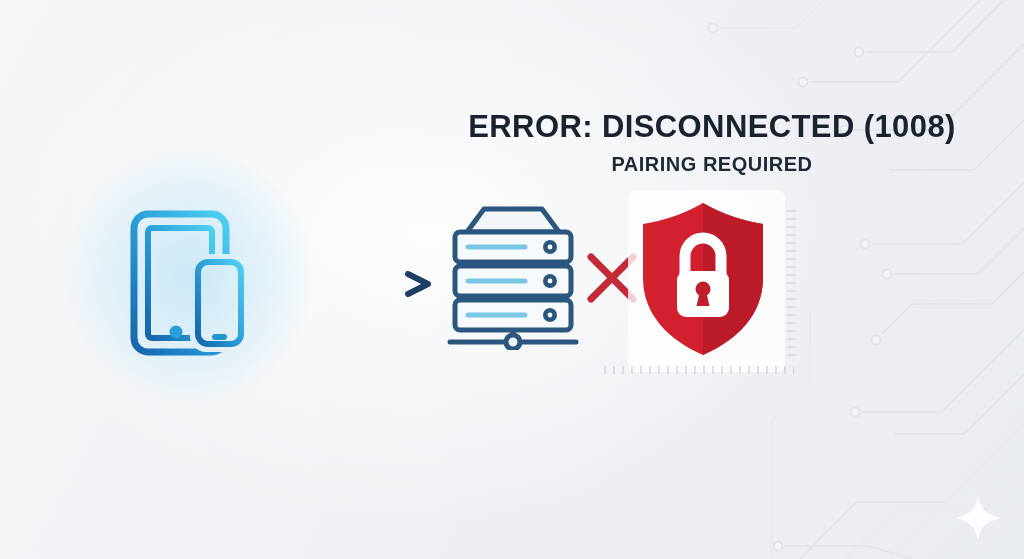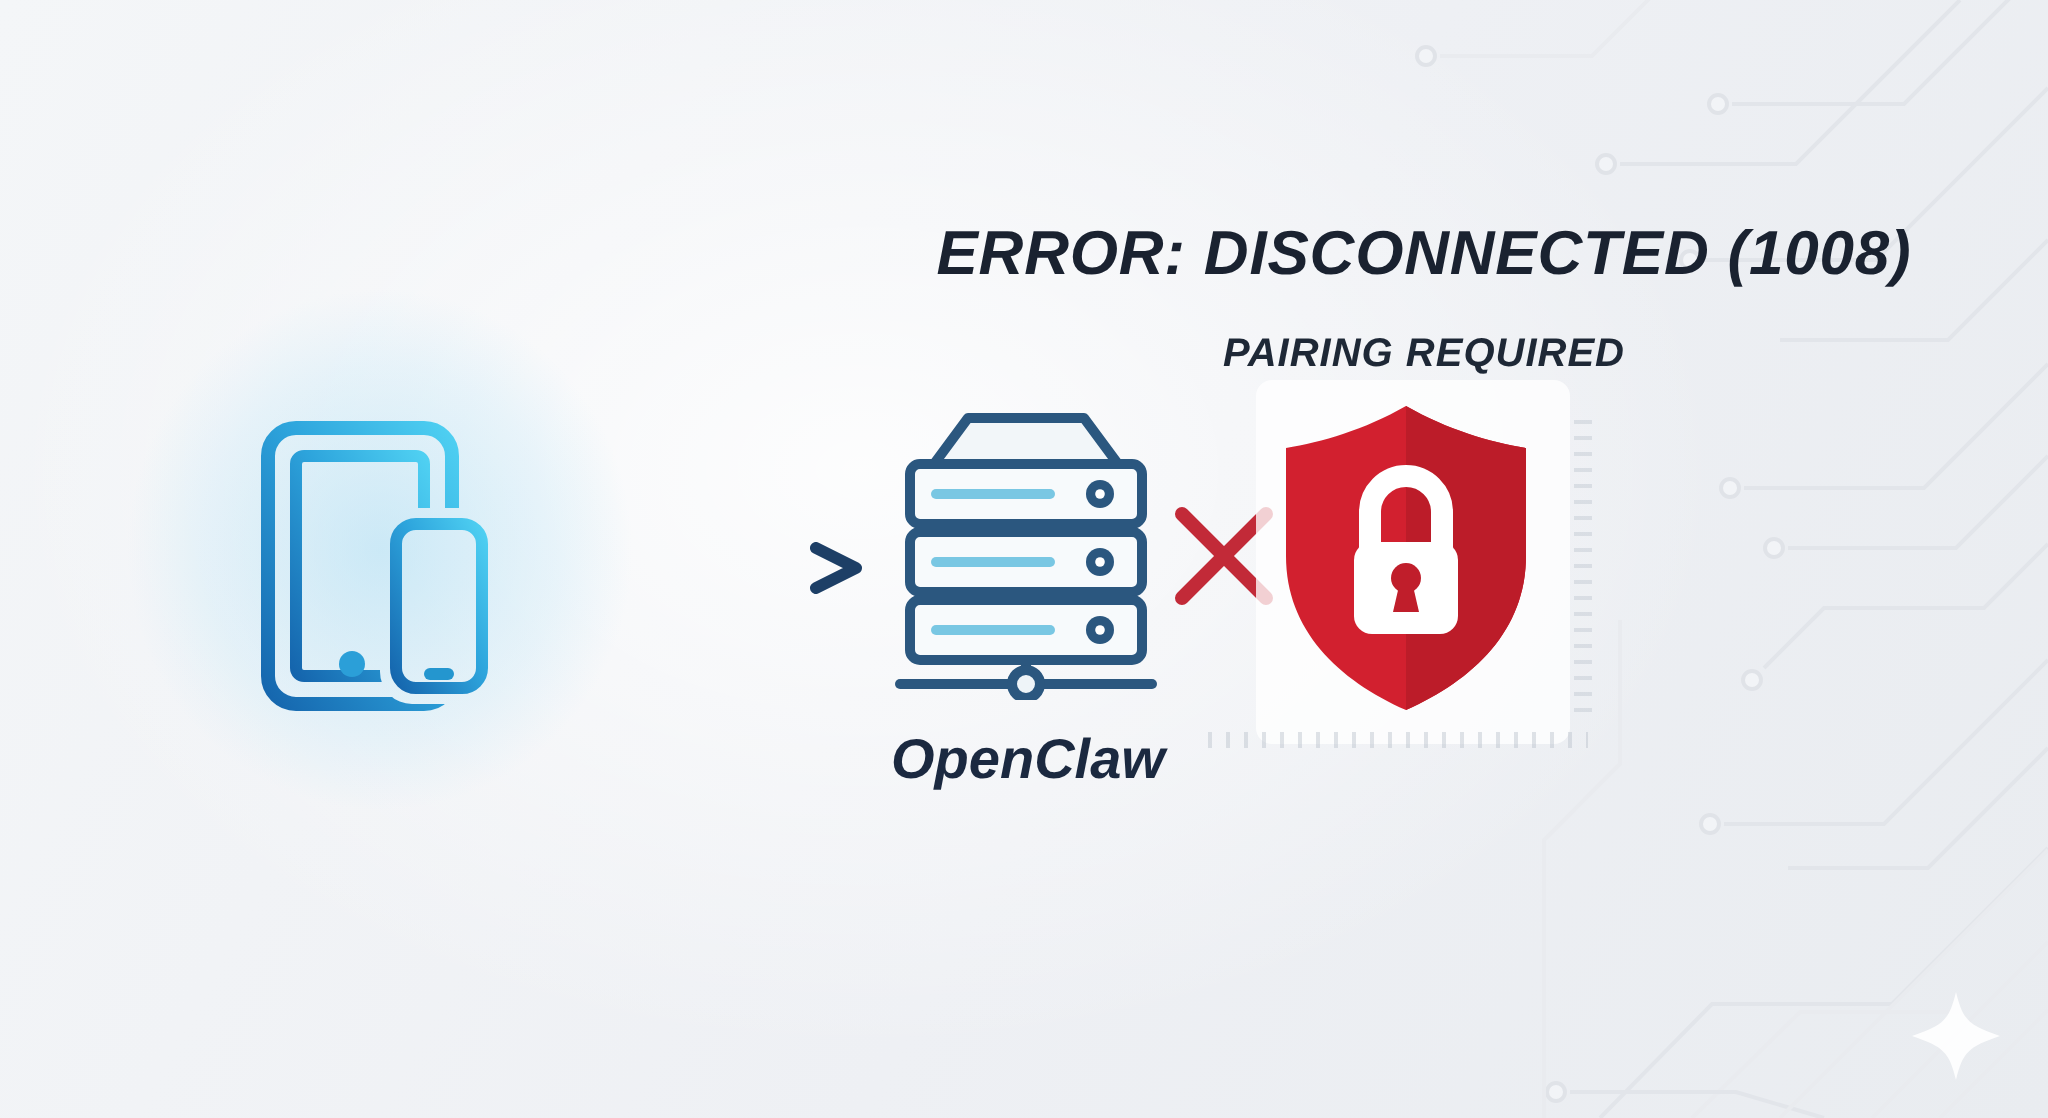--- a/index.html
+++ b/index.html
@@ -3,35 +3,34 @@
 <meta charset="utf-8">
 <style>
   * { margin:0; padding:0; box-sizing:border-box; }
   html,body { background:#dfe3e8; }
   .scene {
     position:relative; width:1024px; height:559px; overflow:hidden;
     font-family:"Liberation Sans", sans-serif;
     background:
       radial-gradient(620px 420px at 42% 42%, rgba(255,255,255,.85), rgba(255,255,255,0) 70%),
       linear-gradient(118deg, #f4f6f8 0%, #eef0f4 55%, #e9ecf0 100%);
-    font-style: italic;
   }
   
   .circuit { position:absolute; left:560px; top:0; width:464px; height:559px; }
   .circuit path, .circuit polyline { fill:none; stroke:#e2e5ea; stroke-width:2; }
   .circuit circle { fill:#f2f4f7; stroke:#e0e3e8; stroke-width:2; }
   .circuit .faint { stroke:#e9ebef; }
   
   .header { position:absolute; left:450px; top:110px; width:524px; text-align:center; }
   .error-title {
     font-size:31px; font-weight:700; letter-spacing:.4px;
     color:#1a2230; line-height:34px;
   }
   .error-subtitle {
-    margin-top:22px; font-size:20px; font-weight:700; letter-spacing:.5px;
+    margin-top:9px; font-size:20px; font-weight:700; letter-spacing:.5px;
     color:#1e2836;
   }
   
   .device-glow {
     position:absolute; left:28px; top:108px; width:324px; height:334px;
     background:radial-gradient(closest-side, rgba(168,221,244,.55), rgba(190,230,248,.28) 55%, rgba(190,230,248,0) 78%);
   }
   .devices-svg { position:absolute; left:128px; top:196px; }
   
   .arrow-svg { position:absolute; left:258px; top:271px; }
@@ -154,21 +153,20 @@
         <circle cx="103" cy="81" r="2.4" fill="#fff"></circle>
       <circle cx="103" cy="115" r="7" fill="#2b577f"></circle>
         <circle cx="103" cy="115" r="2.4" fill="#fff"></circle>
     </g>
     <line x1="66" y1="130" x2="66" y2="137" stroke="#2b577f" stroke-width="5"></line>
     <line x1="3" y1="142" x2="129" y2="142" stroke="#2b577f" stroke-width="5" stroke-linecap="round"></line>
     <circle cx="66" cy="142" r="7" fill="#eef4f8" stroke="#2b577f" stroke-width="5"></circle>
   </svg>
 
   <div class="gateway-label">
-    <div class="gateway-name">OpenClaw</div>
   </div>
 
   <svg class="x-svg" width="58" height="58" viewBox="0 0 58 58">
     <g stroke="#c22a38" stroke-width="7" stroke-linecap="round">
       <line x1="8" y1="8" x2="50" y2="50"></line>
       <line x1="50" y1="8" x2="8" y2="50"></line>
     </g>
   </svg>
 
   <div class="shield-card"></div>

